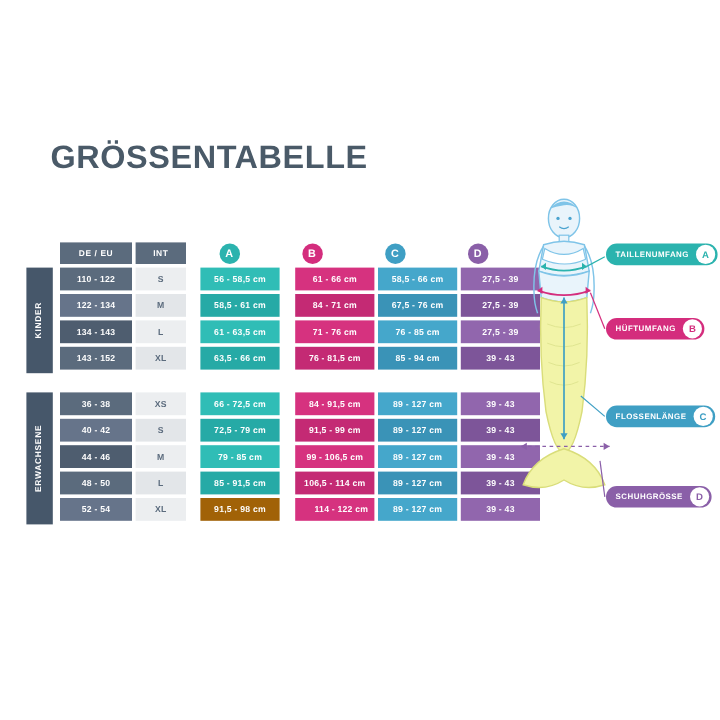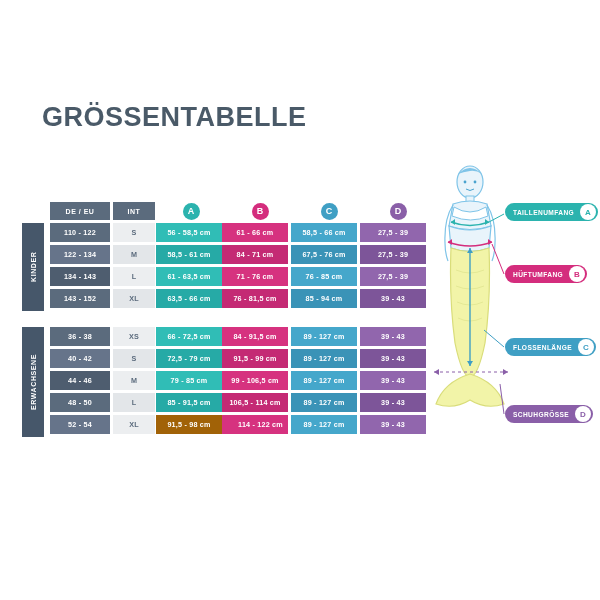--- a/index.html
+++ b/index.html
@@ -9,21 +9,21 @@
     background:#ffffff;
     font-family:"Liberation Sans", sans-serif;
     color:#3f4c5a;
     position:relative;
     overflow:hidden;
   }
   .page { position:absolute; inset:0; }
 
   .title {
     position:absolute;
-    left:42px; top:102px;
+    left:42px; top:116px;
     font-size:27px;
     font-weight:bold;
     letter-spacing:0.5px;
     color:#4a5a68;
   }
 
   
   .table-area { position:absolute; left:22px; top:202px; width:400px; }
 
   .row { display:flex; align-items:stretch; height:19px; margin-bottom:3px; }
@@ -51,22 +51,22 @@
     font-size:7.2px;
     font-weight:bold;
     display:flex;
     align-items:center;
     justify-content:center;
     color:#ffffff;
     letter-spacing:0.2px;
   }
   .c-de { flex:0 0 60px; margin-left:6px; background:#5b6b7d; }
   .c-int{ flex:0 0 42px; margin-left:3px; background:#e8eaec; color:#5b6b7d; }
-  .c-a  { flex:0 0 66px; margin-left:1px; background:#2bb3ae; }
-  .c-b  { flex:0 0 66px; margin-left:0; background:#d42d7d; }
+  .c-a  { flex:0 0 66px; margin-left:12px; background:#2bb3ae; }
+  .c-b  { flex:0 0 66px; margin-left:13px; background:#d42d7d; }
   .c-c  { flex:0 0 66px; margin-left:3px; background:#3f9fc4; }
   .c-d  { flex:0 0 66px; margin-left:3px; background:#8a5fa8; }
 
   
   .sh1 .c-de{background:#5b6b7d;} .sh2 .c-de{background:#66748a;}
   .sh3 .c-de{background:#4e5d6f;} .sh4 .c-de{background:#5b6b7d;}
   .sh5 .c-de{background:#66748a;}
   .sh1 .c-int{background:#eceef0;} .sh2 .c-int{background:#e3e6e9;}
   .sh3 .c-int{background:#eceef0;} .sh4 .c-int{background:#e3e6e9;}
   .sh5 .c-int{background:#eceef0;}

